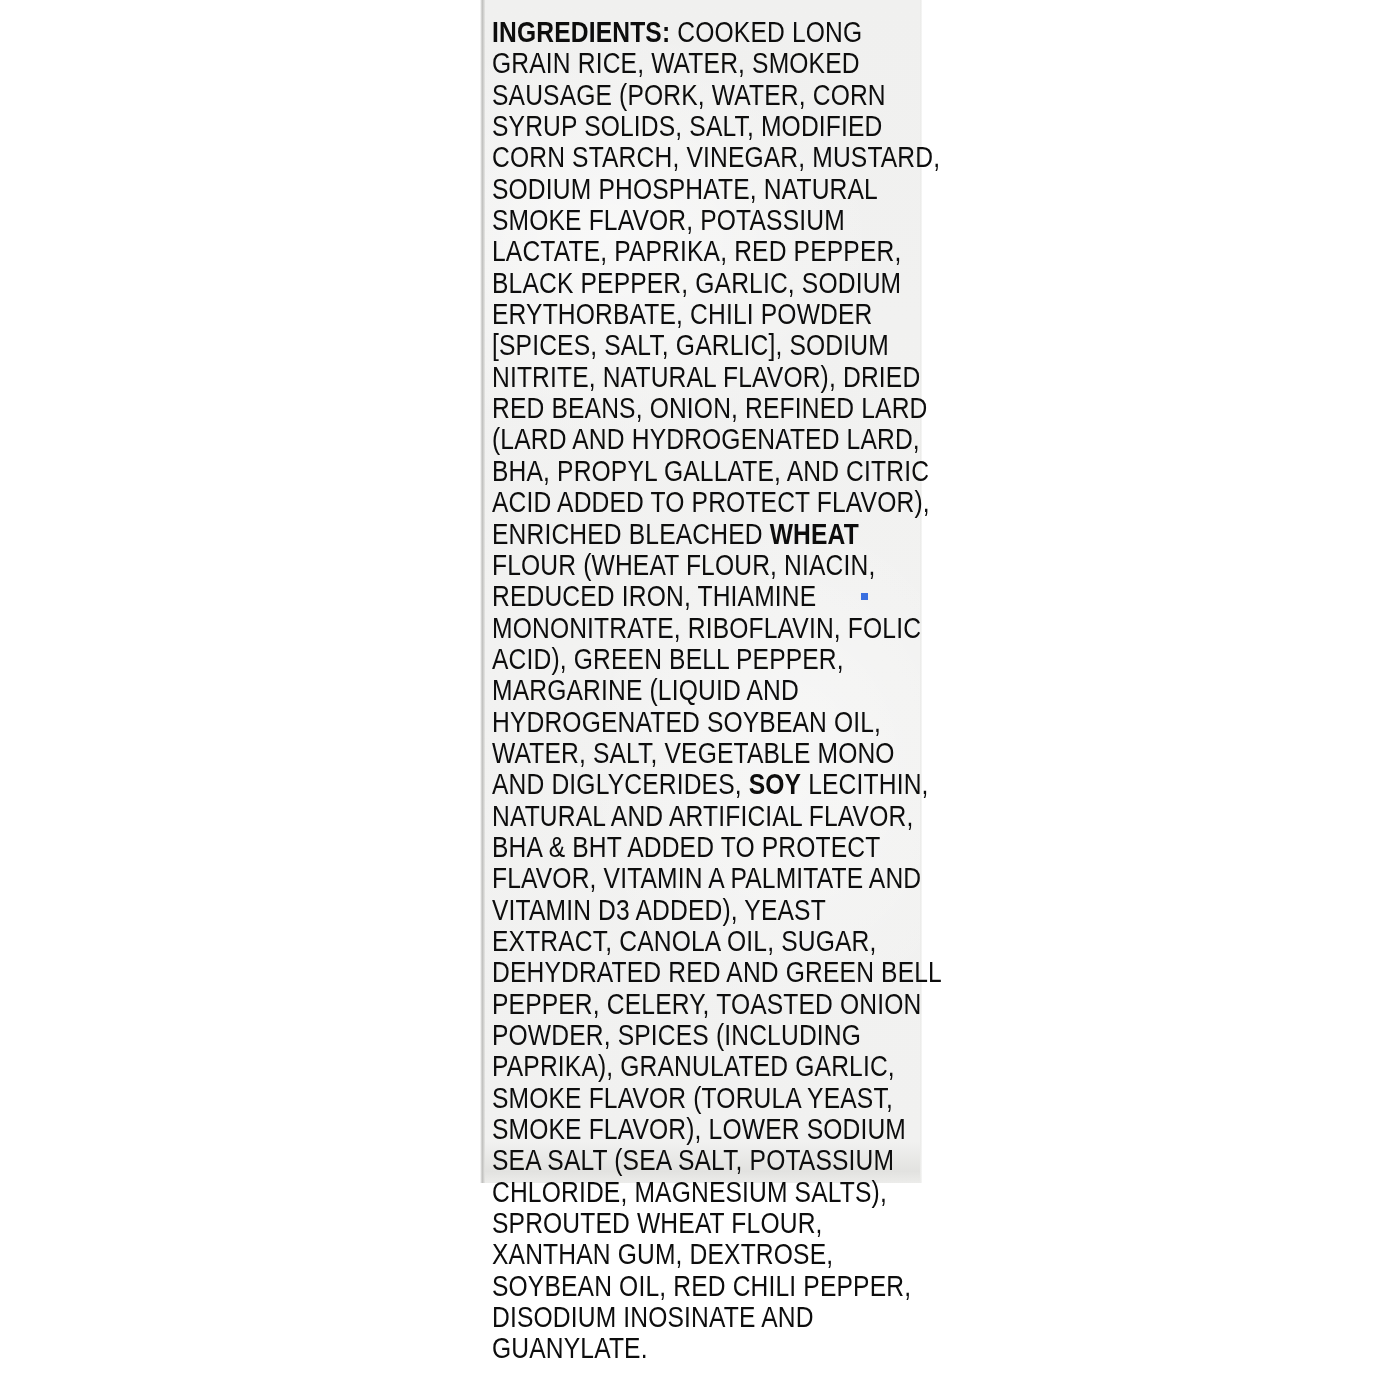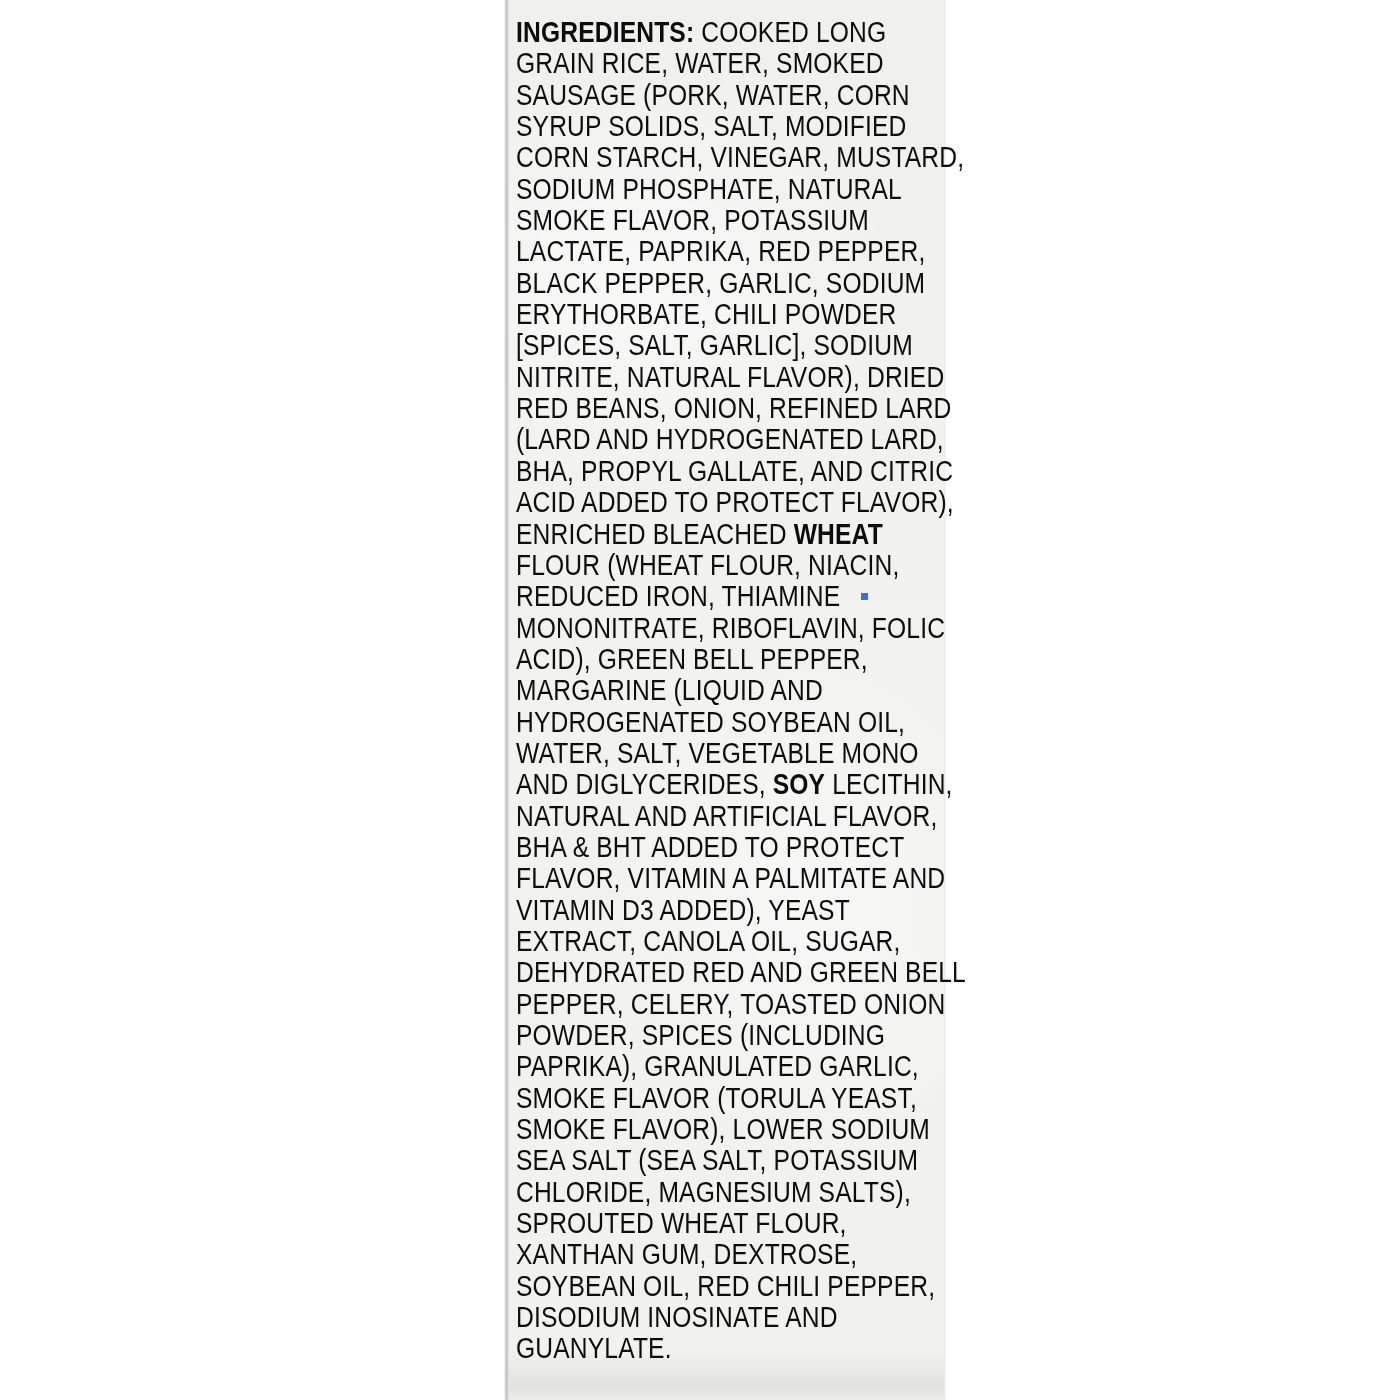--- a/index.html
+++ b/index.html
@@ -11,24 +11,24 @@
     position: relative;
     width: 1400px;
     height: 1400px;
     background: #ffffff;
     overflow: hidden;
     font-family: "Liberation Sans", sans-serif;
   }
   
   .panel {
     position: absolute;
-    left: 504px;
+    left: 480px;
     top: 0;
     width: 442px;
-    height: 1400px;
+    height: 1183px;
     background:
       radial-gradient(ellipse 380px 300px at 30% 20%, rgba(255,255,255,0.55), rgba(255,255,255,0) 70%),
       radial-gradient(ellipse 300px 380px at 70% 65%, rgba(255,255,255,0.4), rgba(255,255,255,0) 70%),
       linear-gradient(180deg, #f0f0ef 0%, #f2f2f1 55%, #f1f1f0 96.5%, #e2e2e0 99%, #ececea 100%);
   }
   
   .panel-left-edge {
     position: absolute;
     left: 0;
     top: 0;

